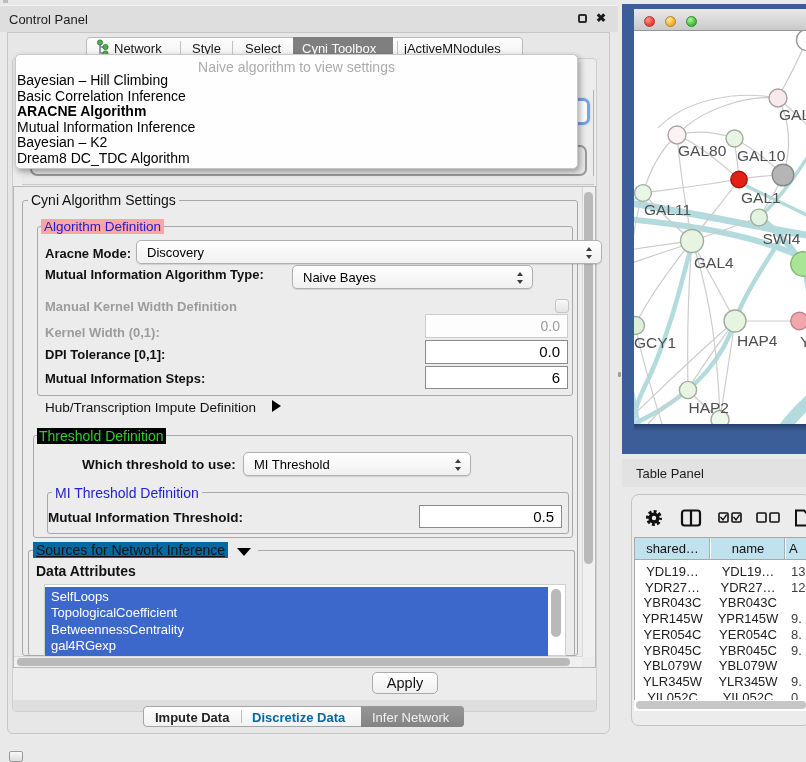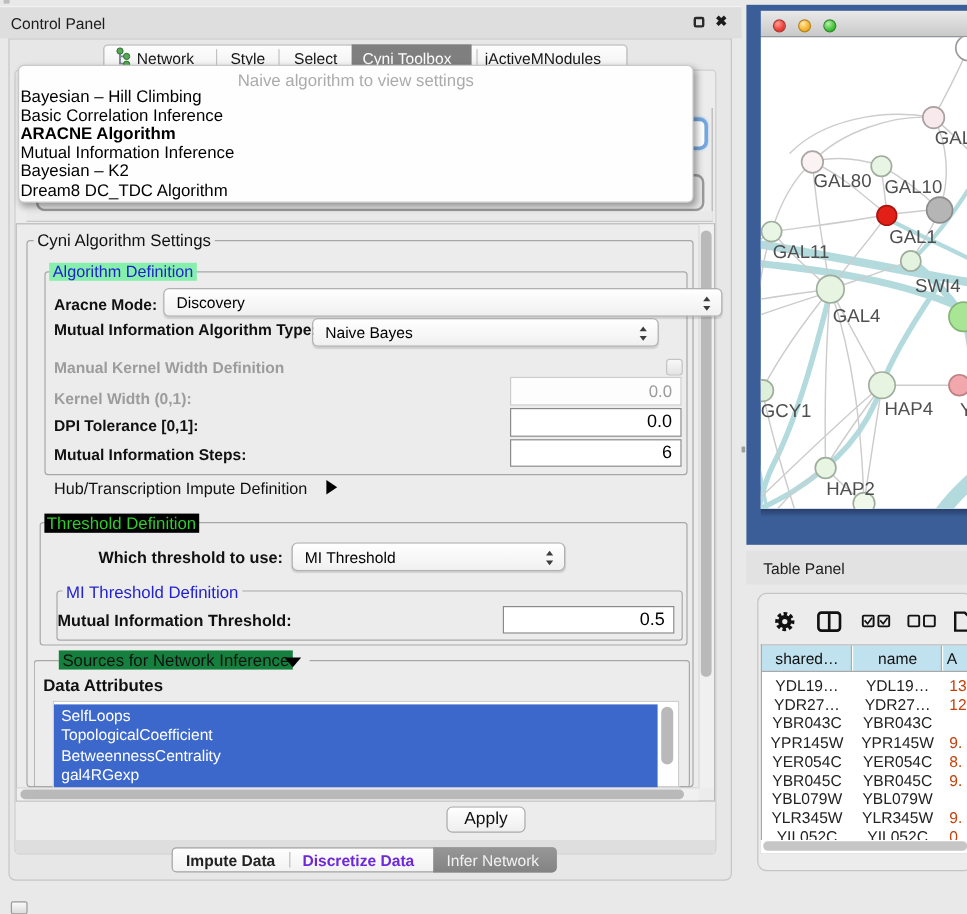--- a/index.html
+++ b/index.html
@@ -52,30 +52,30 @@
 <div class="abs" style="left:582px;top:187px;width:13px;height:470px;background:#f0f0f0;border-left:1px solid #d8d8d8;"></div>
 <div class="abs" style="left:584px;top:192px;width:9px;height:372px;background:#b9b9b9;border-radius:5px;"></div>
 
 <div class="abs" style="left:14px;top:656px;width:568px;height:11px;background:#f0f0f0;border-top:1px solid #d8d8d8;"></div>
 <div class="abs" style="left:17px;top:658px;width:553px;height:8px;background:#b9b9b9;border-radius:4px;"></div>
 
 <div class="abs" style="left:22px;top:200px;width:556px;height:456px;border:1px solid #a8a8a8;border-radius:3px;"></div>
 <div class="abs" style="left:28px;top:192px;font-size:14px;color:#111;background:#ececec;padding:0 3px;">Cyni Algorithm Settings</div>
 
 <div class="abs" style="left:37px;top:226px;width:536px;height:170px;border:1px solid #a8a8a8;border-radius:3px;"></div>
-<div class="abs" style="left:41px;top:219px;font-size:13.5px;color:#2222cc;background:#86efac;padding:0 3px;">Algorithm Definition</div>
+<div class="abs" style="left:41px;top:219px;font-size:13.5px;color:#2222cc;background:#fca5a5;padding:0 3px;">Algorithm Definition</div>
 
 <div class="abs b" style="left:45px;top:246px;font-size:13px;color:#111;">Aracne Mode:</div>
 <div class="abs combo" style="left:136px;top:240px;width:466px;height:24px;">
   <span class="ctext">Discovery</span>
     <span class="carr"></span>
 </div>
 
 <div class="abs b" style="left:45px;top:267px;font-size:13px;color:#111;">Mutual Information Algorithm Type:</div>
-<div class="abs combo" style="left:260px;top:265px;width:289px;height:24px;padding-left:29px;">
+<div class="abs combo" style="left:292px;top:265px;width:241px;height:24px;padding-left:29px;">
   <span class="ctext">Naive Bayes</span>
     <span class="carr"></span>
 </div>
 
 <div class="abs b" style="left:45px;top:299px;font-size:13px;color:#9c9c9c;">Manual Kernel Width Definition</div>
 <div class="abs" style="left:555px;top:299px;width:14px;height:14px;border:1px solid #c4c4c4;border-radius:3px;background:linear-gradient(#f8f8f8,#e4e4e4);"></div>
 
 <div class="abs b" style="left:45px;top:325px;font-size:13px;color:#9c9c9c;">Kernel Width (0,1):</div>
 <div class="abs" style="left:425px;top:314px;width:143px;height:24px;border:1px solid #cccccc;background:#fdfdfd;font-size:14px;color:#9c9c9c;text-align:right;padding:3px 7px 0 0;">0.0</div>
 
@@ -97,36 +97,36 @@
     <span class="carr"></span>
 </div>
 
 <div class="abs" style="left:47px;top:492px;width:522px;height:42px;border:1px solid #a8a8a8;border-radius:3px;"></div>
 <div class="abs" style="left:52px;top:485px;font-size:14px;color:#2222cc;background:#ececec;padding:0 3px;">MI Threshold Definition</div>
 <div class="abs b" style="left:48px;top:510px;font-size:13.5px;color:#111;">Mutual Information Threshold:</div>
 <div class="abs" style="left:419px;top:505px;width:143px;height:23px;border:1px solid #8a8a8a;background:#fff;font-size:15px;color:#000;text-align:right;padding:2px 7px 0 0;">0.5</div>
 
 <div class="abs" style="left:28px;top:550px;width:547px;height:106px;border:1px solid #a8a8a8;border-top:1px solid #a8a8a8;border-radius:3px;border-bottom:none;"></div>
 <div class="abs" style="left:222px;top:545px;width:36px;height:12px;background:#ececec;"></div>
-<div class="abs" style="left:49px;top:542px;font-size:14px;color:#111;background:#15803d;padding:0 3px;">Sources for Network Inference</div>
+<div class="abs" style="left:33px;top:542px;font-size:14px;color:#111;background:#0369a1;padding:0 3px;text-decoration:underline;">Sources for Network Inference</div>
 <div class="abs" style="left:237px;top:548px;width:0;height:0;border-top:8px solid #000;border-left:7px solid transparent;border-right:7px solid transparent;"></div>
 <div class="abs b" style="left:36px;top:563px;font-size:14px;color:#111;">Data Attributes</div>
 
 <div class="abs" style="left:44px;top:584px;width:522px;height:72px;background:#fff;border:1px solid #cfcfcf;"></div>
 <div class="abs" style="left:45px;top:587px;width:503px;height:69px;background:#3c68cc;"></div>
 <div class="abs" style="left:51px;top:589px;font-size:13px;color:#fff;line-height:16.3px;">SelfLoops<br>TopologicalCoefficient<br>BetweennessCentrality<br>gal4RGexp</div>
 <div class="abs" style="left:551px;top:589px;width:10px;height:48px;background:#b9b9b9;border-radius:5px;"></div>
 
 <div class="abs" style="left:372px;top:672px;width:66px;height:22px;border:1px solid #ababab;border-radius:5px;background:linear-gradient(#ffffff,#eeeeee);font-size:14.5px;color:#111;text-align:center;padding-top:2px;">Apply</div>
 
 <div class="abs" style="left:143px;top:706px;width:321px;height:21px;border:1px solid #a5a5a5;border-radius:4px;background:linear-gradient(#fefefe,#f2f2f2);"></div>
 <div class="abs" style="left:241px;top:710px;width:1px;height:13px;background:#bdbdbd;"></div>
 <div class="abs" style="left:361px;top:706px;width:103px;height:21px;background:linear-gradient(#979797,#838383);border-radius:0 4px 4px 0;"></div>
 <div class="abs b" style="left:155px;top:710px;font-size:13px;color:#222;">Impute Data</div>
-<div class="abs b" style="left:252px;top:710px;font-size:13px;color:#6d28d9;">Discretize Data</div>
+<div class="abs b" style="left:252px;top:710px;font-size:13px;color:#0369a1;">Discretize Data</div>
 <div class="abs" style="left:372px;top:710px;font-size:13px;color:#f2f2f2;">Infer Network</div>
 
 <div class="abs" style="left:9px;top:751px;width:14px;height:11px;border:1px solid #9a9a9a;border-radius:2px;background:linear-gradient(#fafafa,#dcdcdc);"></div>
 
 <div class="abs" style="left:15px;top:54px;width:563px;height:115px;background:#fefefe;border:1px solid #c9c9c9;border-radius:5px;box-shadow:2px 3px 6px rgba(0,0,0,0.35);"></div>
 <div class="abs" style="left:15px;top:59px;width:563px;text-align:center;font-size:14px;color:#ababab;">Naive algorithm to view settings</div>
 <div class="abs" style="left:17px;top:73px;font-size:14px;color:#000;line-height:15.6px;">Bayesian – Hill Climbing<br>Basic Correlation Inference<br><span class="b">ARACNE Algorithm</span><br>Mutual Information Inference<br>Bayesian – K2<br>Dream8 DC_TDC Algorithm</div>
 
 <style>
   .combo { border:1px solid #b0b0b0; border-radius:5px; background:linear-gradient(#ffffff,#f0f0f0); box-shadow:0 1px 1px rgba(0,0,0,0.12); }
@@ -253,15 +253,15 @@
 <div class="abs" style="left:635px;top:538px;width:75px;height:22px;background:#c0e1ee;border-right:1px solid #9ab4be;"></div>
 <div class="abs" style="left:711px;top:538px;width:74px;height:22px;background:#c0e1ee;border-right:1px solid #9ab4be;"></div>
 <div class="abs" style="left:786px;top:538px;width:20px;height:22px;background:#c0e1ee;"></div>
 <div class="abs" style="left:635px;top:559px;width:171px;height:1px;background:#a9a9a9;"></div>
 <div class="abs" style="left:635px;top:541px;width:75px;text-align:center;font-size:13px;color:#111;">shared…</div>
 <div class="abs" style="left:711px;top:541px;width:74px;text-align:center;font-size:13px;color:#111;">name</div>
 <div class="abs" style="left:789px;top:541px;font-size:13px;color:#111;">A</div>
 
 <div class="abs" style="left:635px;top:564px;width:75px;text-align:center;font-size:13px;color:#222;line-height:15.7px;">YDL19…<br>YDR27…<br>YBR043C<br>YPR145W<br>YER054C<br>YBR045C<br>YBL079W<br>YLR345W<br>YIL052C</div>
 <div class="abs" style="left:711px;top:564px;width:74px;text-align:center;font-size:13px;color:#222;line-height:15.7px;">YDL19…<br>YDR27…<br>YBR043C<br>YPR145W<br>YER054C<br>YBR045C<br>YBL079W<br>YLR345W<br>YIL052C</div>
-<div class="abs" style="left:791px;top:564px;font-size:13px;color:#c2410c;line-height:15.7px;">13<br>12<br>&nbsp;<br>9.<br>8.<br>9.<br>&nbsp;<br>9.<br>0.</div>
+<div class="abs" style="left:791px;top:564px;font-size:13px;color:#404040;line-height:15.7px;">13<br>12<br>&nbsp;<br>9.<br>8.<br>9.<br>&nbsp;<br>9.<br>0.</div>
 <div class="abs" style="left:634px;top:700px;width:172px;height:11px;background:#ffffff;"></div>
 <div class="abs" style="left:636px;top:701px;width:170px;height:8px;background:#c6c6c6;border-radius:4px;"></div>
 
 </body></html>

